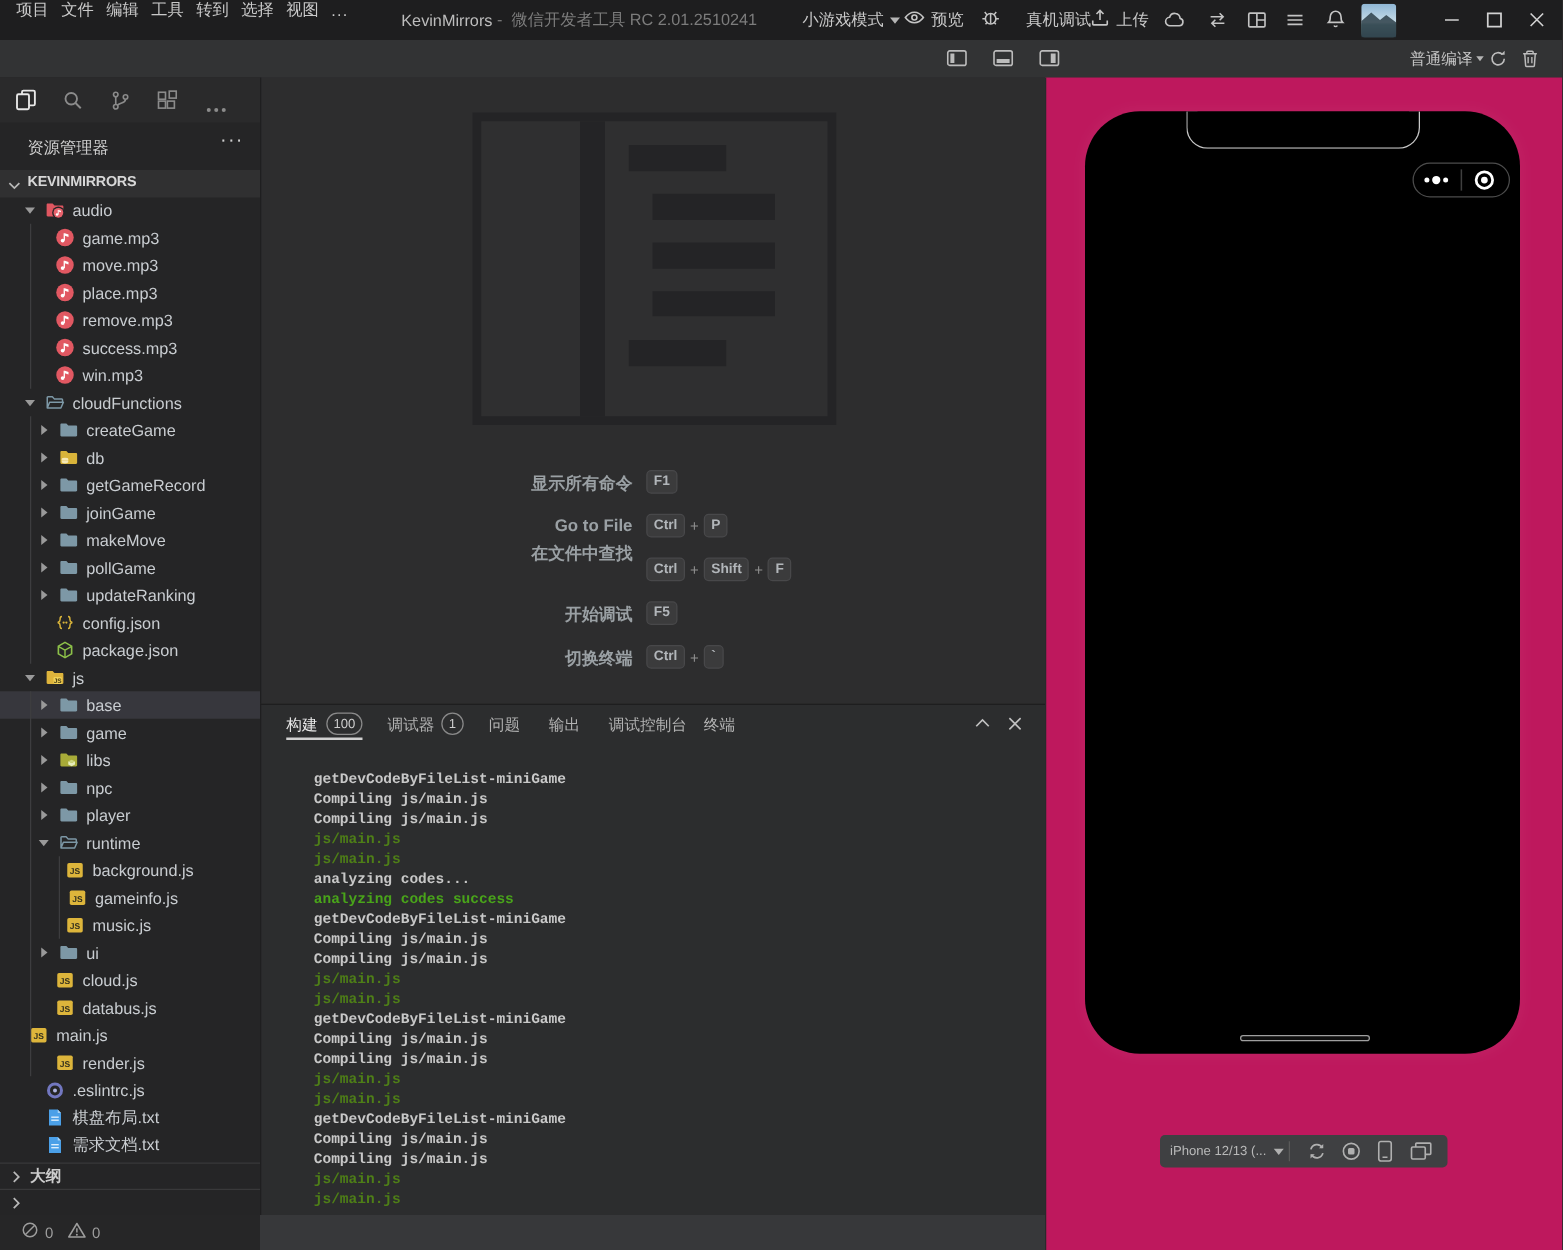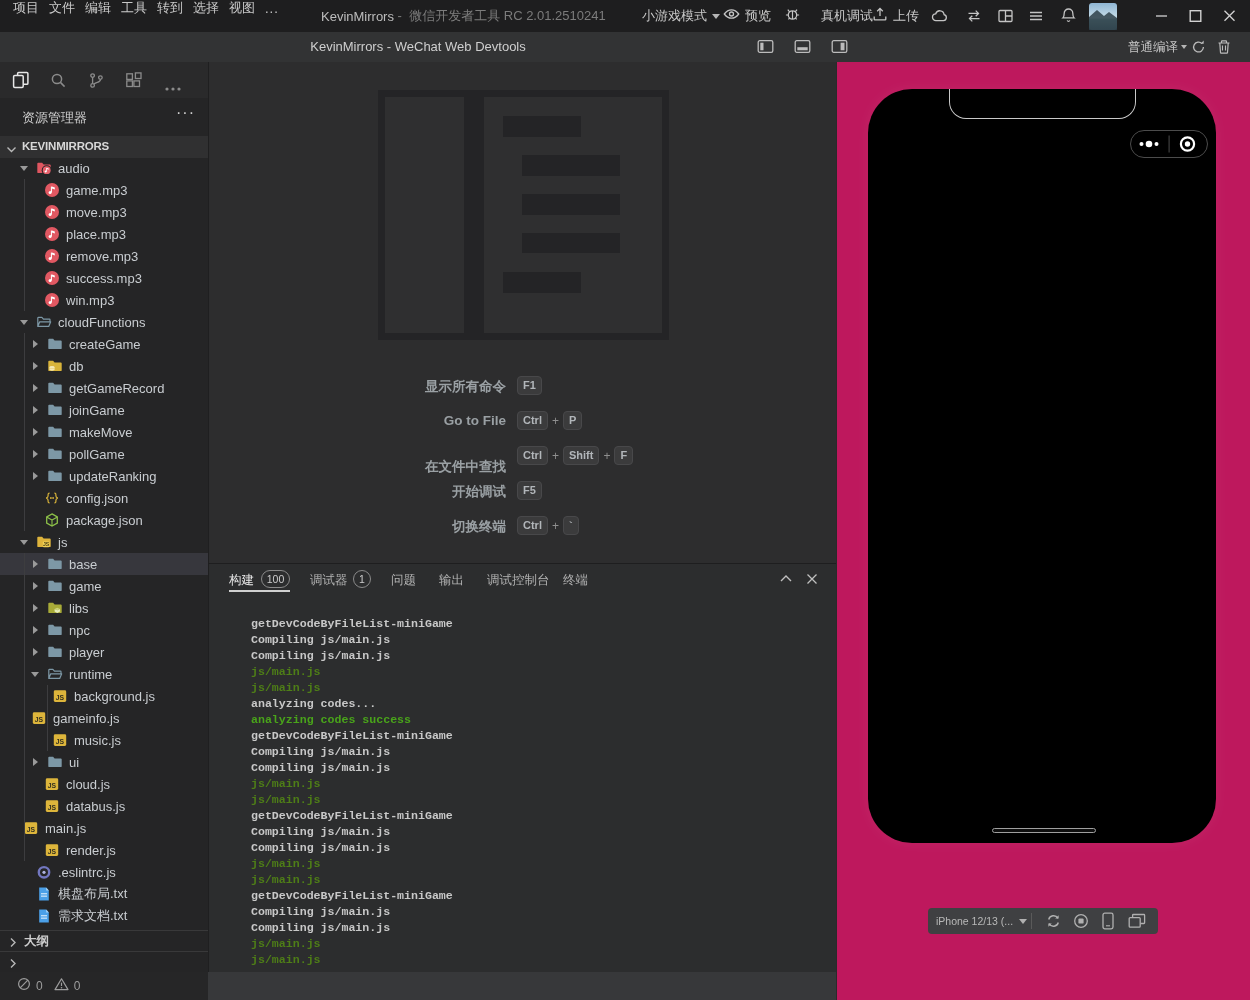--- a/index.html
+++ b/index.html
@@ -121,21 +121,20 @@
         <path d="M1 7h11" stroke="#d2d2d2" stroke-width="1.3"></path>
       </svg></span>
 <span class="abs" id="i-max" style="left:1189px;top:9px"><svg width="13" height="14" viewBox="0 0 13 14">
         <rect x="1.2" y="1.7" width="10.6" height="10.6" fill="none" stroke="#d2d2d2" stroke-width="1.4"></rect>
       </svg></span>
 <span class="abs" id="i-close" style="left:1223px;top:9px"><svg width="13" height="14" viewBox="0 0 13 14">
         <path d="M1.5 1.8l10 10m0-10l-10 10" stroke="#d2d2d2" stroke-width="1.3"></path>
       </svg></span>
 
 <div class="abs" id="b2"></div>
-<div class="abs" style="left:0;top:32px;width:836px;height:30px;line-height:30px;text-align:center;font-size:13px;color:#cfcfcf">KevinMirrors - WeChat Web Devtools</div>
 <span class="abs" id="i-lay1" style="left:757px;top:39px"><svg width="17" height="15" viewBox="0 0 17 15">
         <rect x="1.2" y="1.7" width="14.6" height="11.6" rx="1.6" fill="none" stroke="#bcbcbc" stroke-width="1.3"></rect>
         <path d="M3.3 3.7h3.2v7.6H3.3z" fill="#bcbcbc"></path>
       </svg></span>
 <span class="abs" id="i-lay2" style="left:794px;top:39px"><svg width="17" height="15" viewBox="0 0 17 15">
         <rect x="1.2" y="1.7" width="14.6" height="11.6" rx="1.6" fill="none" stroke="#bcbcbc" stroke-width="1.3"></rect>
         <path d="M3.3 8.2h10.4v3.1H3.3z" fill="#bcbcbc"></path>
       </svg></span>
 <span class="abs" id="i-lay3" style="left:831px;top:39px"><svg width="17" height="15" viewBox="0 0 17 15">
         <rect x="1.2" y="1.7" width="14.6" height="11.6" rx="1.6" fill="none" stroke="#bcbcbc" stroke-width="1.3"></rect>
@@ -388,21 +387,21 @@
         </svg>
         <span class="lbl">runtime</span>
       </div>
 <div class="row" style="padding-left:52px">
         <svg width="16" height="16" viewBox="0 0 16 16">
           <rect x="1.8" y="2.3" width="12.4" height="11.6" rx="1.4" fill="#ddb53b"></rect>
           <text x="8" y="11.6" font-family="Liberation Sans" font-size="6.8" font-weight="bold" fill="#33301e" text-anchor="middle">JS</text>
         </svg>
         <span class="lbl">background.js</span>
       </div>
-<div class="row" style="padding-left:31px">
+<div class="row" style="padding-left:54px">
         <svg width="16" height="16" viewBox="0 0 16 16">
           <rect x="1.8" y="2.3" width="12.4" height="11.6" rx="1.4" fill="#ddb53b"></rect>
           <text x="8" y="11.6" font-family="Liberation Sans" font-size="6.8" font-weight="bold" fill="#33301e" text-anchor="middle">JS</text>
         </svg>
         <span class="lbl">gameinfo.js</span>
       </div>
 <div class="row" style="padding-left:52px">
         <svg width="16" height="16" viewBox="0 0 16 16">
           <rect x="1.8" y="2.3" width="12.4" height="11.6" rx="1.4" fill="#ddb53b"></rect>
           <text x="8" y="11.6" font-family="Liberation Sans" font-size="6.8" font-weight="bold" fill="#33301e" text-anchor="middle">JS</text>
@@ -487,21 +486,21 @@
       <div class="bar" style="left:255px;top:35px;width:20px;height:236px"></div>
       <div class="bar" style="left:294px;top:54px;width:78px;height:21px"></div>
       <div class="bar" style="left:313px;top:93px;width:98px;height:21px"></div>
       <div class="bar" style="left:313px;top:132px;width:98px;height:21px"></div>
       <div class="bar" style="left:313px;top:171px;width:98px;height:20px"></div>
       <div class="bar" style="left:294px;top:210px;width:78px;height:21px"></div>
       <div class="sclabel" style="left:97px;top:316px">显示所有命令</div>
       <div class="krow" style="left:308px;top:314px"><span class="key">F1</span></div>
       <div class="sclabel" style="left:97px;top:351px">Go to File</div>
       <div class="krow" style="left:308px;top:349px"><span class="key">Ctrl</span><span class="plus">+</span><span class="key">P</span></div>
-      <div class="sclabel" style="left:97px;top:396px">在文件中查找</div>
+      <div class="sclabel" style="left:97px;top:372px">在文件中查找</div>
       <div class="krow" style="left:308px;top:384px"><span class="key">Ctrl</span><span class="plus">+</span><span class="key">Shift</span><span class="plus">+</span><span class="key">F</span></div>
       <div class="sclabel" style="left:97px;top:421px">开始调试</div>
       <div class="krow" style="left:308px;top:419px"><span class="key">F5</span></div>
       <div class="sclabel" style="left:97px;top:456px">切换终端</div>
       <div class="krow" style="left:308px;top:454px"><span class="key">Ctrl</span><span class="plus">+</span><span class="key">`</span></div>
     </div>
 
 <div class="abs" id="panel">
       <div class="ptab" style="left:20px;top:8px;color:#e8e8e8">构建</div>
       <div class="badge" style="left:52px;top:6px;width:27px;height:16px;line-height:16px;border-radius:9px">100</div>

